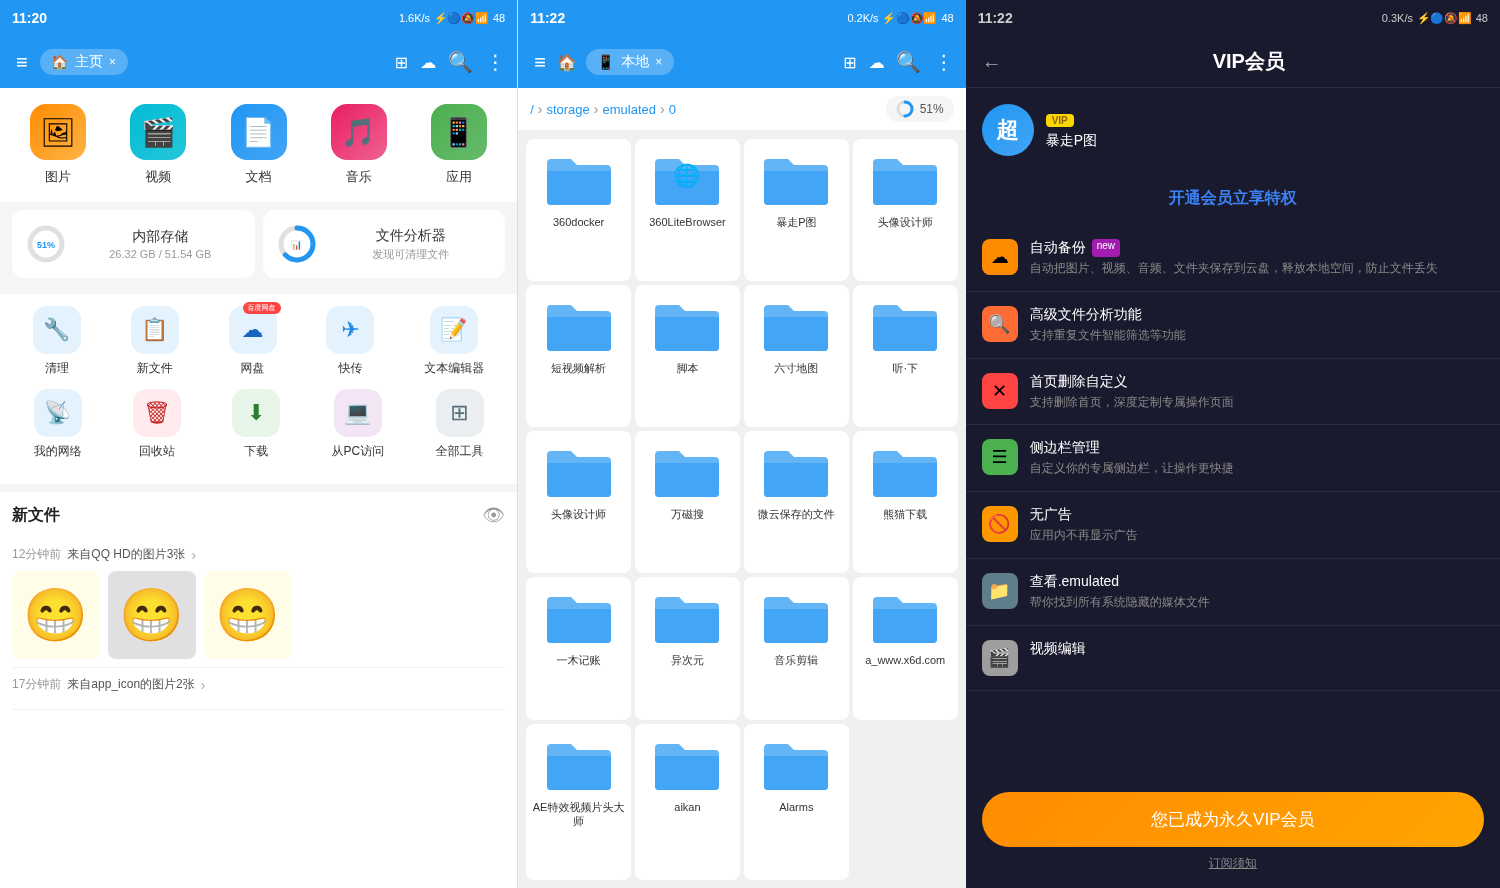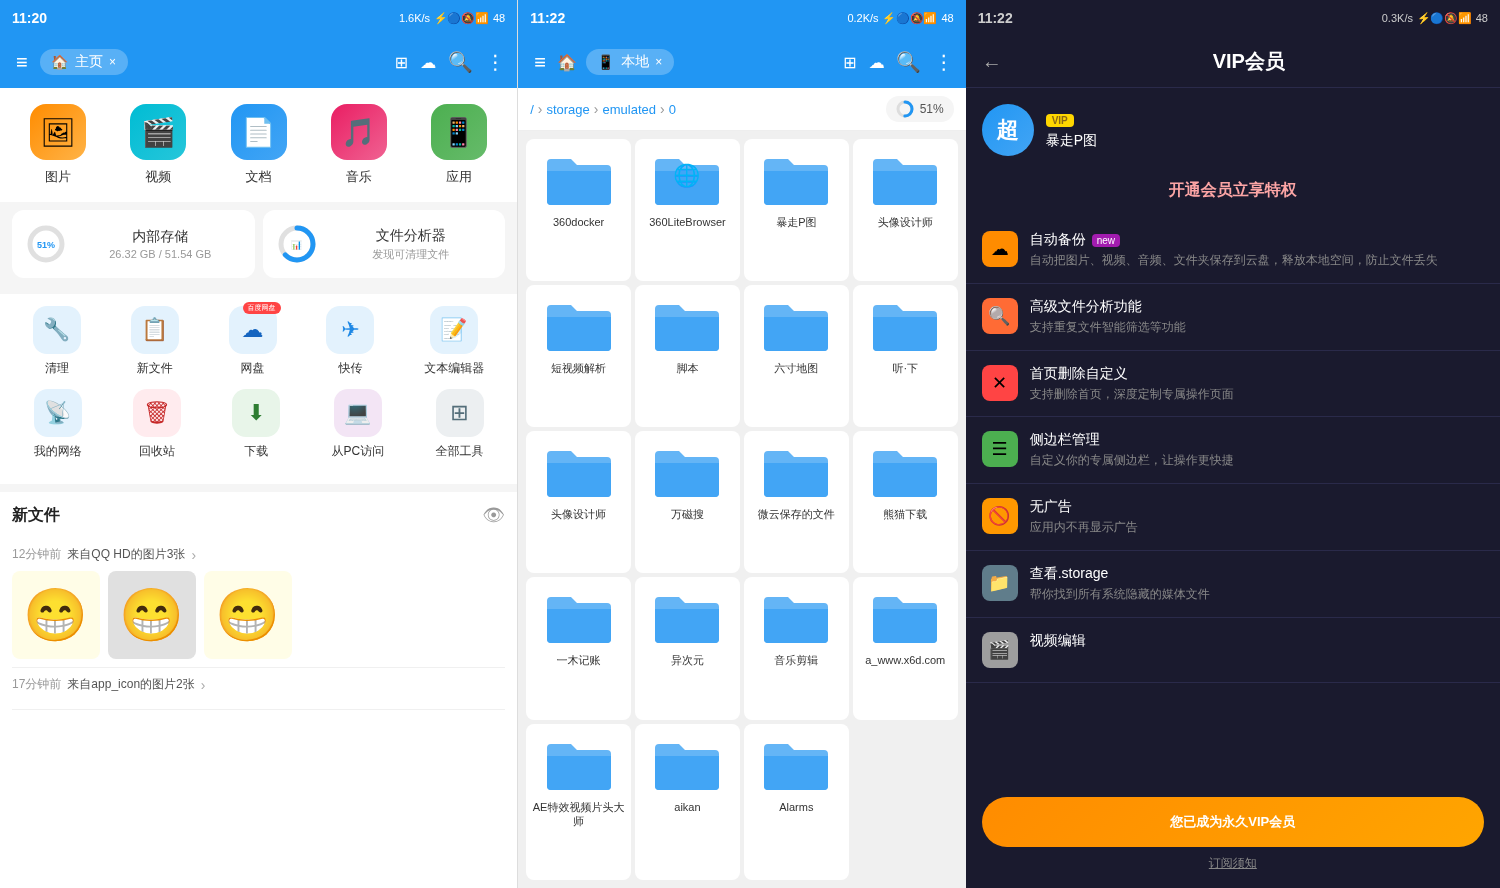--- a/index.html
+++ b/index.html
@@ -90,37 +90,37 @@
 
     
     .vip-header { background: #1a1a2e; padding: 12px 16px; display: flex; align-items: center; gap: 12px; border-bottom: 1px solid #2a2a4a; }
     .vip-back { color: #aaa; font-size: 20px; cursor: pointer; }
     .vip-title { color: white; font-size: 20px; font-weight: bold; text-align: center; flex: 1; }
     .vip-profile { padding: 16px; display: flex; align-items: center; gap: 12px; }
     .vip-avatar { width: 52px; height: 52px; border-radius: 26px; background: linear-gradient(135deg, #2196F3, #42A5F5); display: flex; align-items: center; justify-content: center; color: white; font-size: 22px; font-weight: bold; }
     .vip-badge-tag { background: #FFD700; color: #8B6914; border-radius: 4px; padding: 1px 6px; font-size: 10px; font-weight: bold; }
     .vip-name { color: white; font-size: 14px; margin-top: 4px; }
     .vip-promo { text-align: center; padding: 8px 16px 16px; }
-    .vip-promo-title { color: #fca5a5; font-size: 16px; font-weight: bold; }
+    .vip-promo-title { color: #3b82f6; font-size: 16px; font-weight: bold; margin-top: 8px; }
     .vip-features { flex: 1; overflow-y: auto; }
     .vip-feature-item { display: flex; align-items: flex-start; gap: 12px; padding: 14px 16px; border-bottom: 1px solid #2a2a4a; }
     .vip-feature-icon { width: 36px; height: 36px; border-radius: 8px; display: flex; align-items: center; justify-content: center; font-size: 18px; flex-shrink: 0; }
     .fi-backup { background: #FF8C00; }
     .fi-analyze { background: #FF6B35; }
     .fi-delete { background: #FF4444; }
     .fi-sidebar { background: #4CAF50; }
     .fi-noad { background: #FF9800; }
     .fi-nomedia { background: #607D8B; }
     .fi-video { background: #9E9E9E; }
     .vip-feature-text { flex: 1; }
-    .vip-feature-title { color: white; font-size: 14px; font-weight: 500; display: flex; align-items: center; gap: 6px; }
+    .vip-feature-title { color: white; font-size: 14px; font-weight: 500; display: flex; gap: 6px; }
     .vip-feature-desc { color: #888; font-size: 12px; margin-top: 3px; line-height: 1.4; }
     .new-badge { background: #a21caf; color: white; border-radius: 4px; padding: 1px 5px; font-size: 10px; }
     .vip-button-area { padding: 12px 16px 16px; }
-    .vip-button { background: linear-gradient(135deg, #FF8C00, #FFA500); color: white; border: none; border-radius: 30px; width: 100%; padding: 16px; font-size: 13px; font-weight: bold; cursor: pointer; }
+    .vip-button { background: linear-gradient(135deg, #FF8C00, #FFA500); color: white; border: none; border-radius: 30px; width: 100%; padding: 16px; font-size: 17px; font-weight: normal; cursor: pointer; }
     .vip-sub-text { text-align: center; color: #888; font-size: 12px; margin-top: 8px; cursor: pointer; text-decoration: underline; }
 
     
     .donut { transform: rotate(-90deg); }
   </style>
 </head>
 <body>
 
 <div class="panel1">
 
@@ -570,21 +570,21 @@
       <div class="vip-feature-title">
         无广告
       </div>
       <div class="vip-feature-desc">应用内不再显示广告</div>
     </div>
       </div>
       <div class="vip-feature-item">
     <div class="vip-feature-icon fi-nomedia">📁</div>
     <div class="vip-feature-text">
       <div class="vip-feature-title">
-        查看.storage
+        查看.emulated
       </div>
       <div class="vip-feature-desc">帮你找到所有系统隐藏的媒体文件</div>
     </div>
       </div>
       <div class="vip-feature-item">
     <div class="vip-feature-icon fi-video">🎬</div>
     <div class="vip-feature-text">
       <div class="vip-feature-title">
         视频编辑
       </div>

